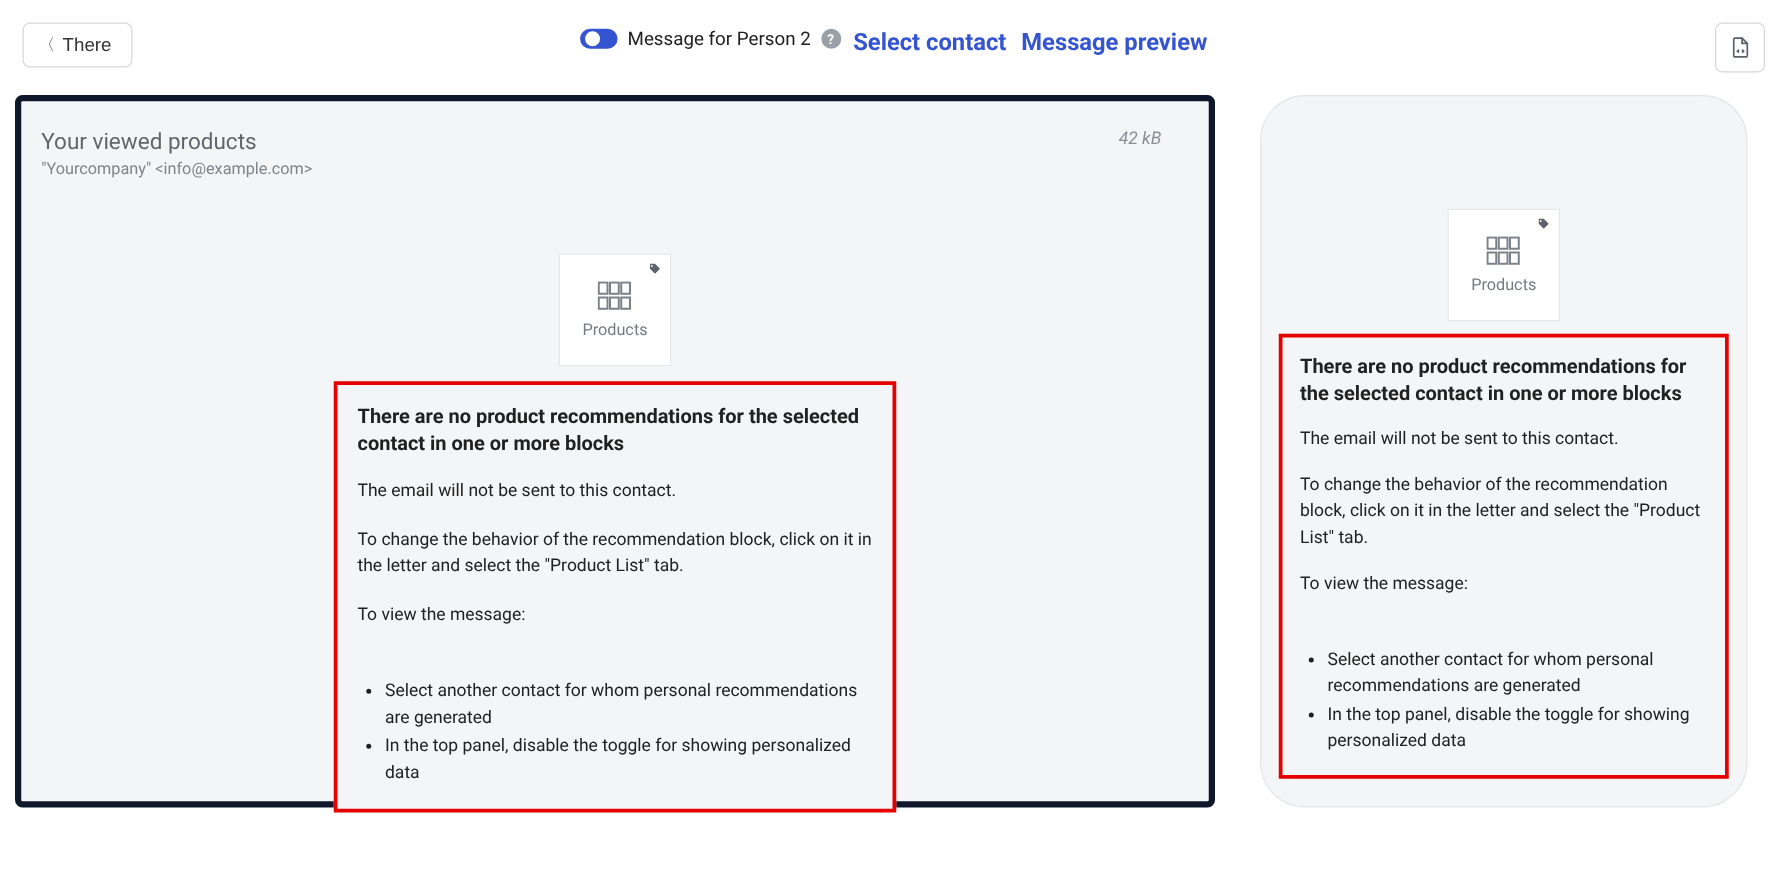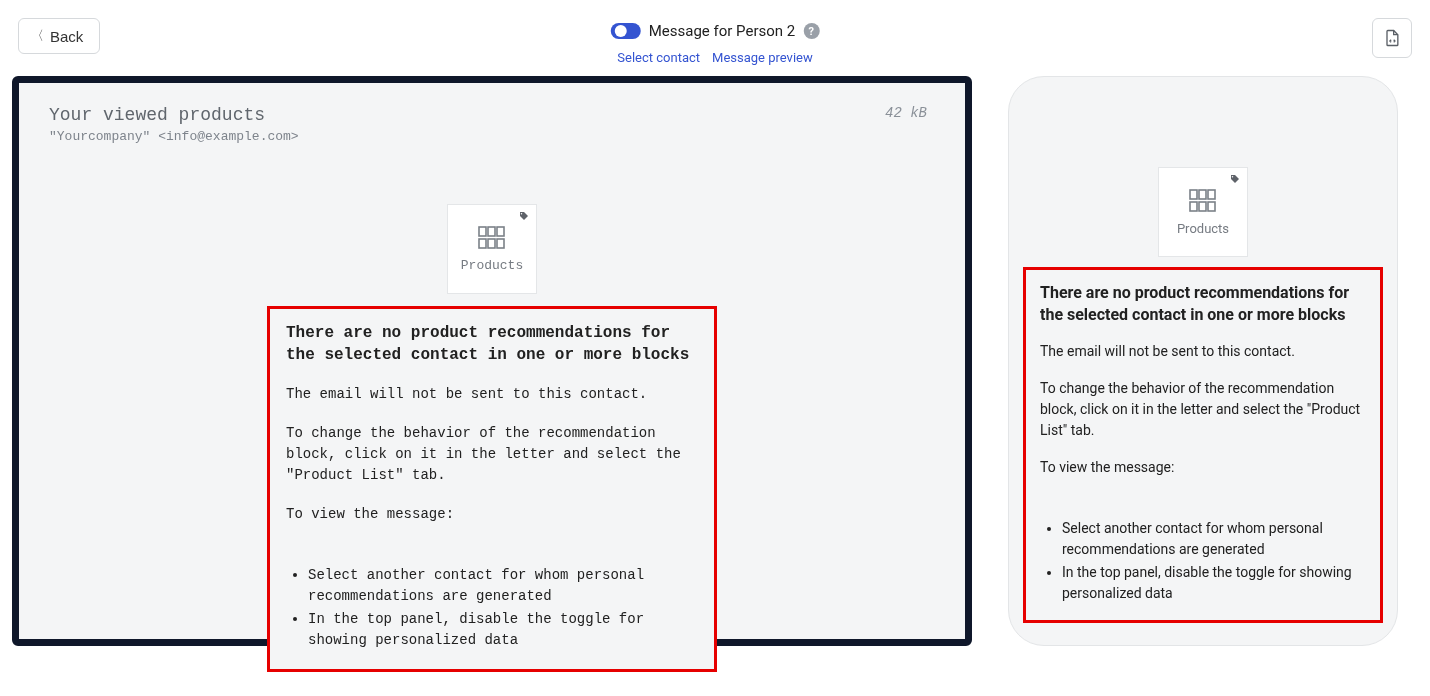--- a/index.html
+++ b/index.html
@@ -29,60 +29,59 @@
       font-size: 15px;
       color: #333;
       cursor: pointer;
     }
     .chev-left { font-size: 13px; color: #555; }
     .center-col {
       position: absolute;
       left: 50%;
       transform: translateX(-50%);
       display: flex;
-      flex-direction: column;
-      align-items: center;
+      flex-direction: row;
+      align-items: flex-start;
       gap: 10px;
       top: 22px;
     }
     .toggle-row { display: flex; align-items: center; gap: 8px; font-size: 15px; }
     .toggle {
       width: 30px; height: 16px; border-radius: 8px;
       background: #3454d1; position: relative; cursor: pointer;
     }
     .toggle-knob {
       width: 12px; height: 12px; border-radius: 50%; background: #fff;
       position: absolute; top: 2px; left: 4px;
     }
     .help-circle {
       width: 16px; height: 16px; border-radius: 50%; background: #9aa0a8;
       color: #fff; font-size: 11px; display: inline-flex;
       align-items: center; justify-content: center; font-weight: bold;
     }
-    .links-row { display: flex; gap: 12px; font-size: 13px; }
+    .links-row { display: flex; gap: 12px; font-size: 19px; font-weight: bold; }
     .link { color: #3454d1; cursor: pointer; }
     .icon-btn {
       width: 40px; height: 40px; border: 1px solid #d6d9dc; border-radius: 6px;
       display: inline-flex; align-items: center; justify-content: center;
       background: #fff; cursor: pointer;
     }
     .panels {
       display: flex;
       gap: 36px;
       padding: 18px 12px 0 12px;
     }
     .preview-card {
       flex: 0 0 960px;
       height: 570px;
-      border: 7px solid #0f172a;
+      border: 5px solid #0f172a;
       border-radius: 6px;
       background: #f4f5f6;
-      padding: 22px 30px;
+      padding: 22px 16px;
       position: relative;
-      font-family: Liberation Mono, monospace;
     }
     .card-title { font-size: 18px; color: #60666d; font-weight: 400; }
     .card-sender { font-size: 13px; color: #7e848c; margin-top: 4px; }
     .size-label { position: absolute; top: 22px; right: 38px; font-style: italic; color: #8a9098; font-size: 14px; }
     .product-box {
       width: 90px; height: 90px; background: #fff; border: 1px solid #e4e6e8;
       display: flex; flex-direction: column; align-items: center; justify-content: center;
       gap: 8px; margin: 60px auto 10px; position: relative;
       color: #767b82; font-size: 13px;
     }
@@ -123,21 +122,21 @@
     .alert-title-m { font-weight: 700; font-size: 16px; line-height: 1.35; margin-bottom: 16px; }
     .alert-p-m { font-size: 14px; line-height: 1.5; margin-bottom: 16px; }
     .alert-p-m-last { font-size: 14px; line-height: 1.5; margin-bottom: 6px; }
   </style>
 </head>
 <body>
 
 <div class="topbar">
   <button class="back-btn">
     <span class="chev-left">〈</span>
-    <span>Back</span>
+    <span>There</span>
   </button>
 
   <div class="center-col">
     <div class="toggle-row">
       <div class="toggle">
         <div class="toggle-knob"></div>
       </div>
       <span>Message for Person 2</span>
       <span class="help-circle">?</span>
     </div>

